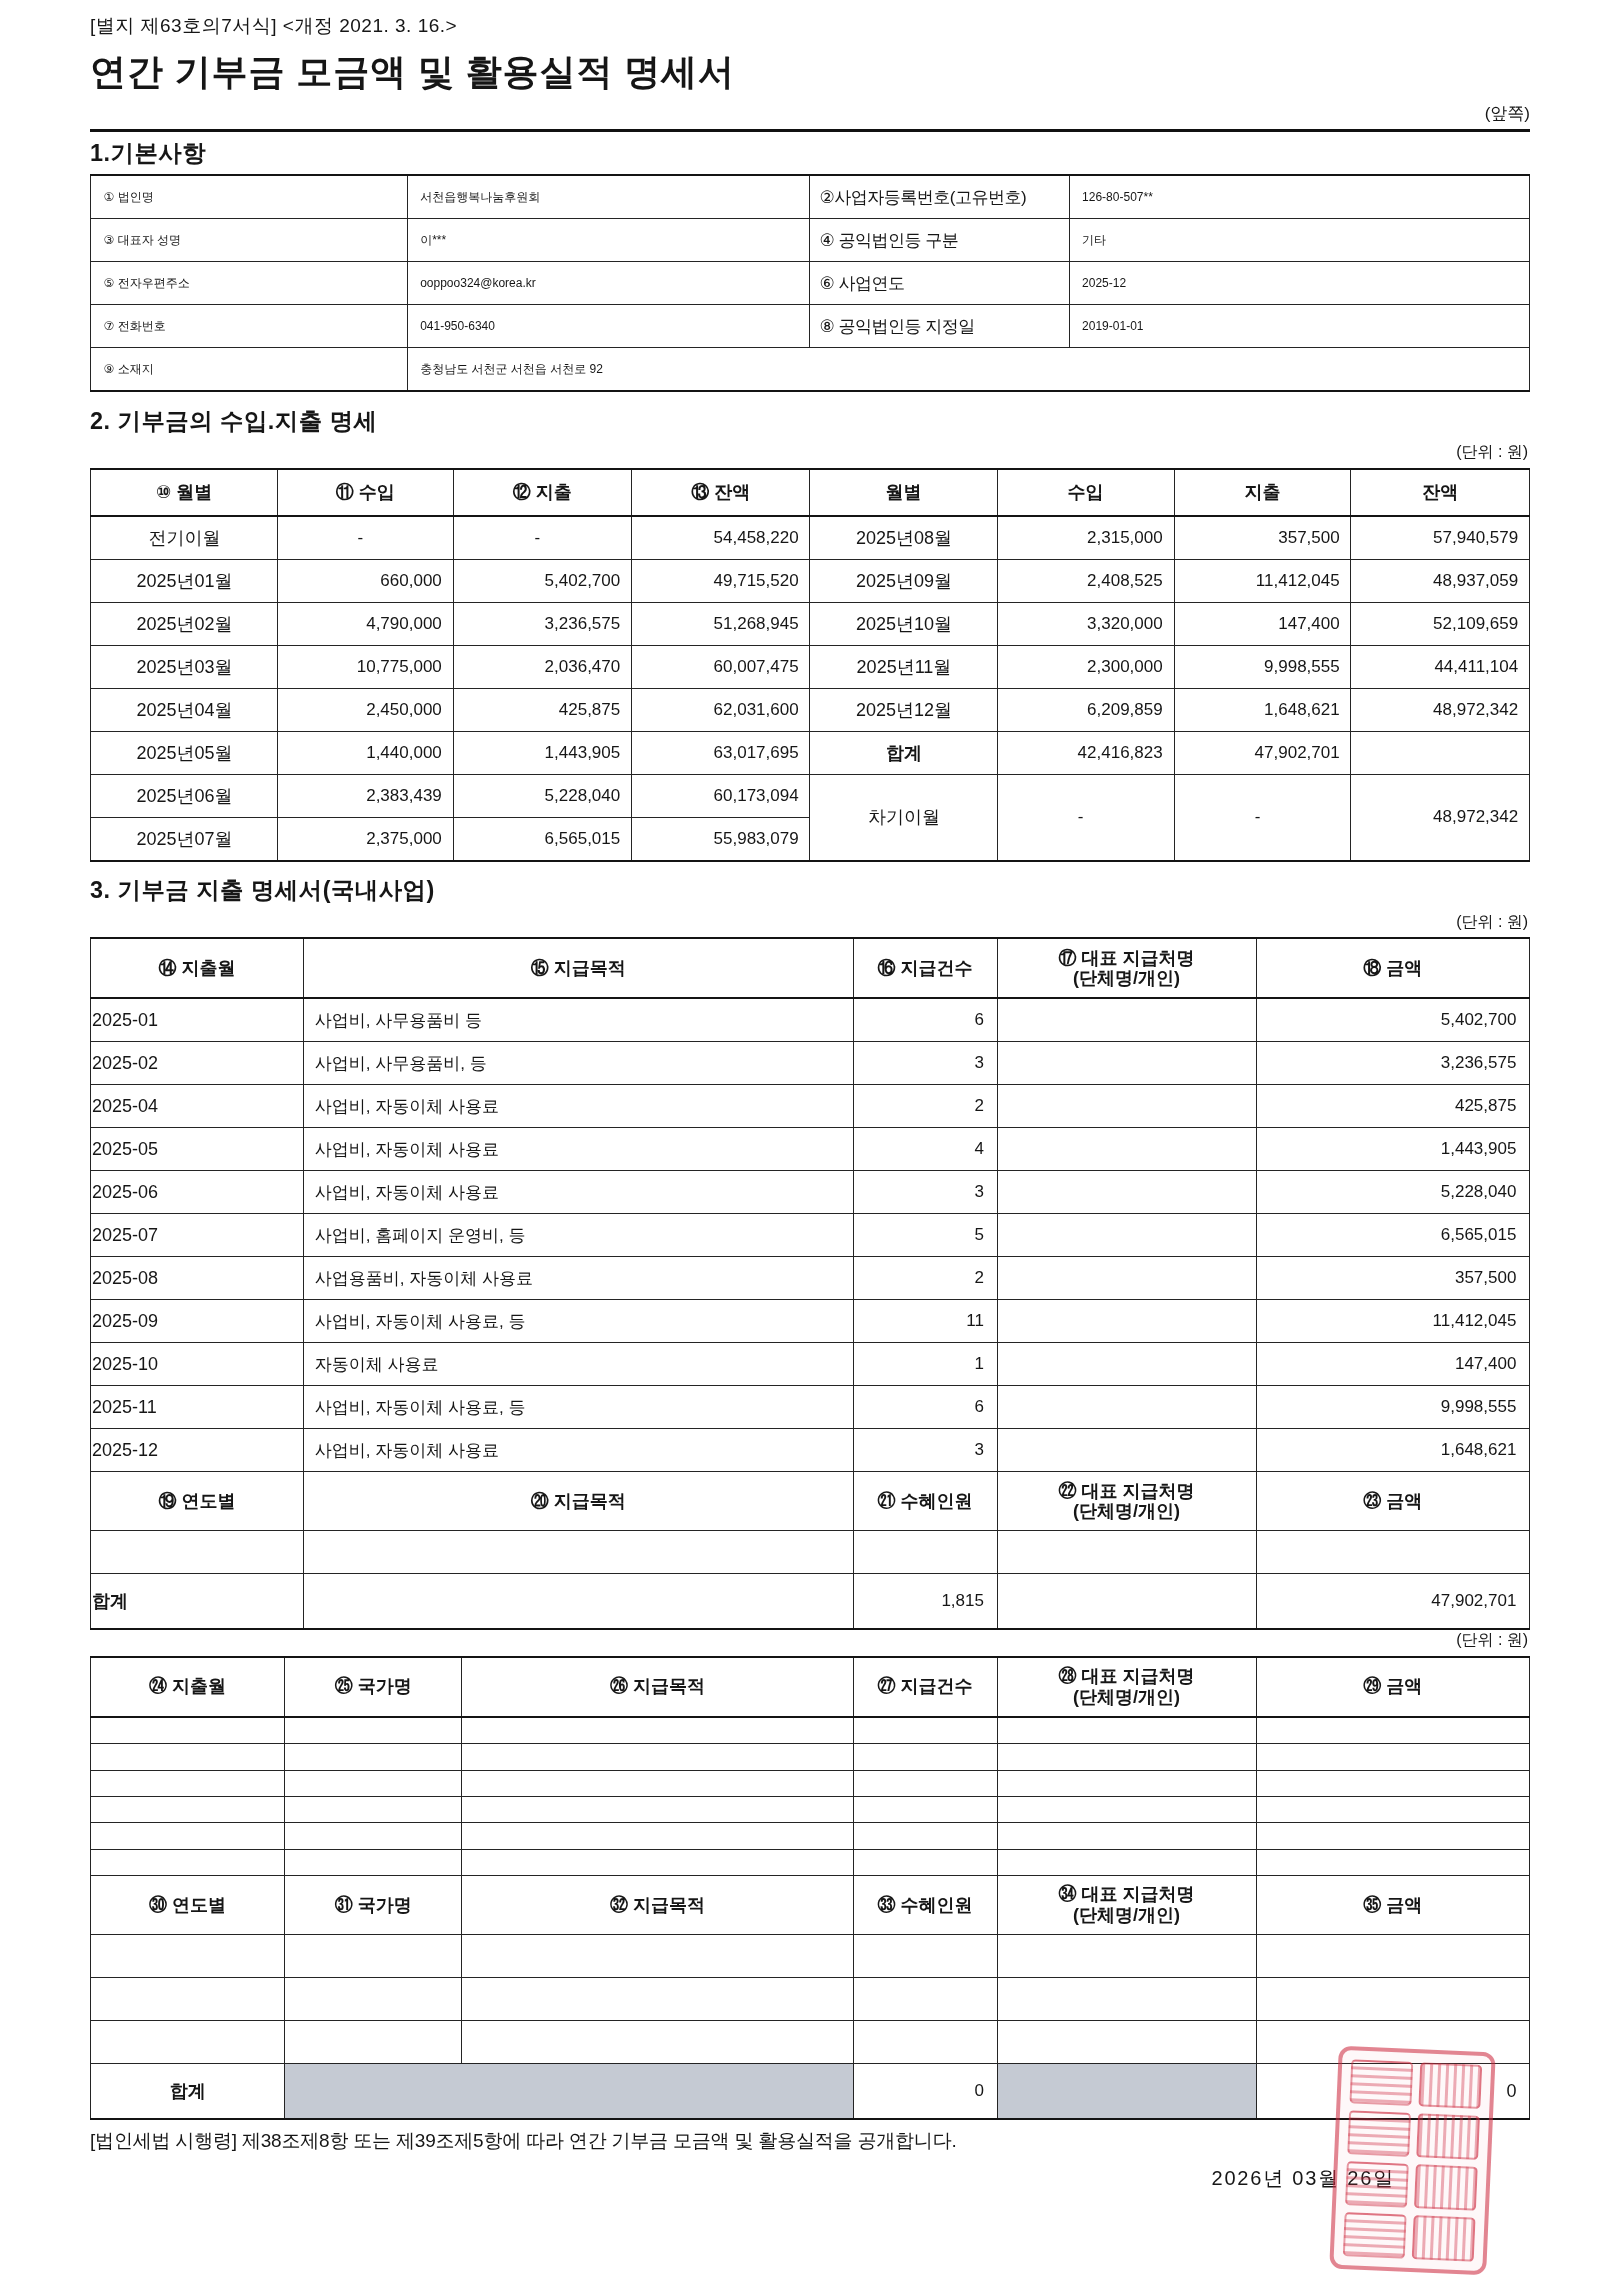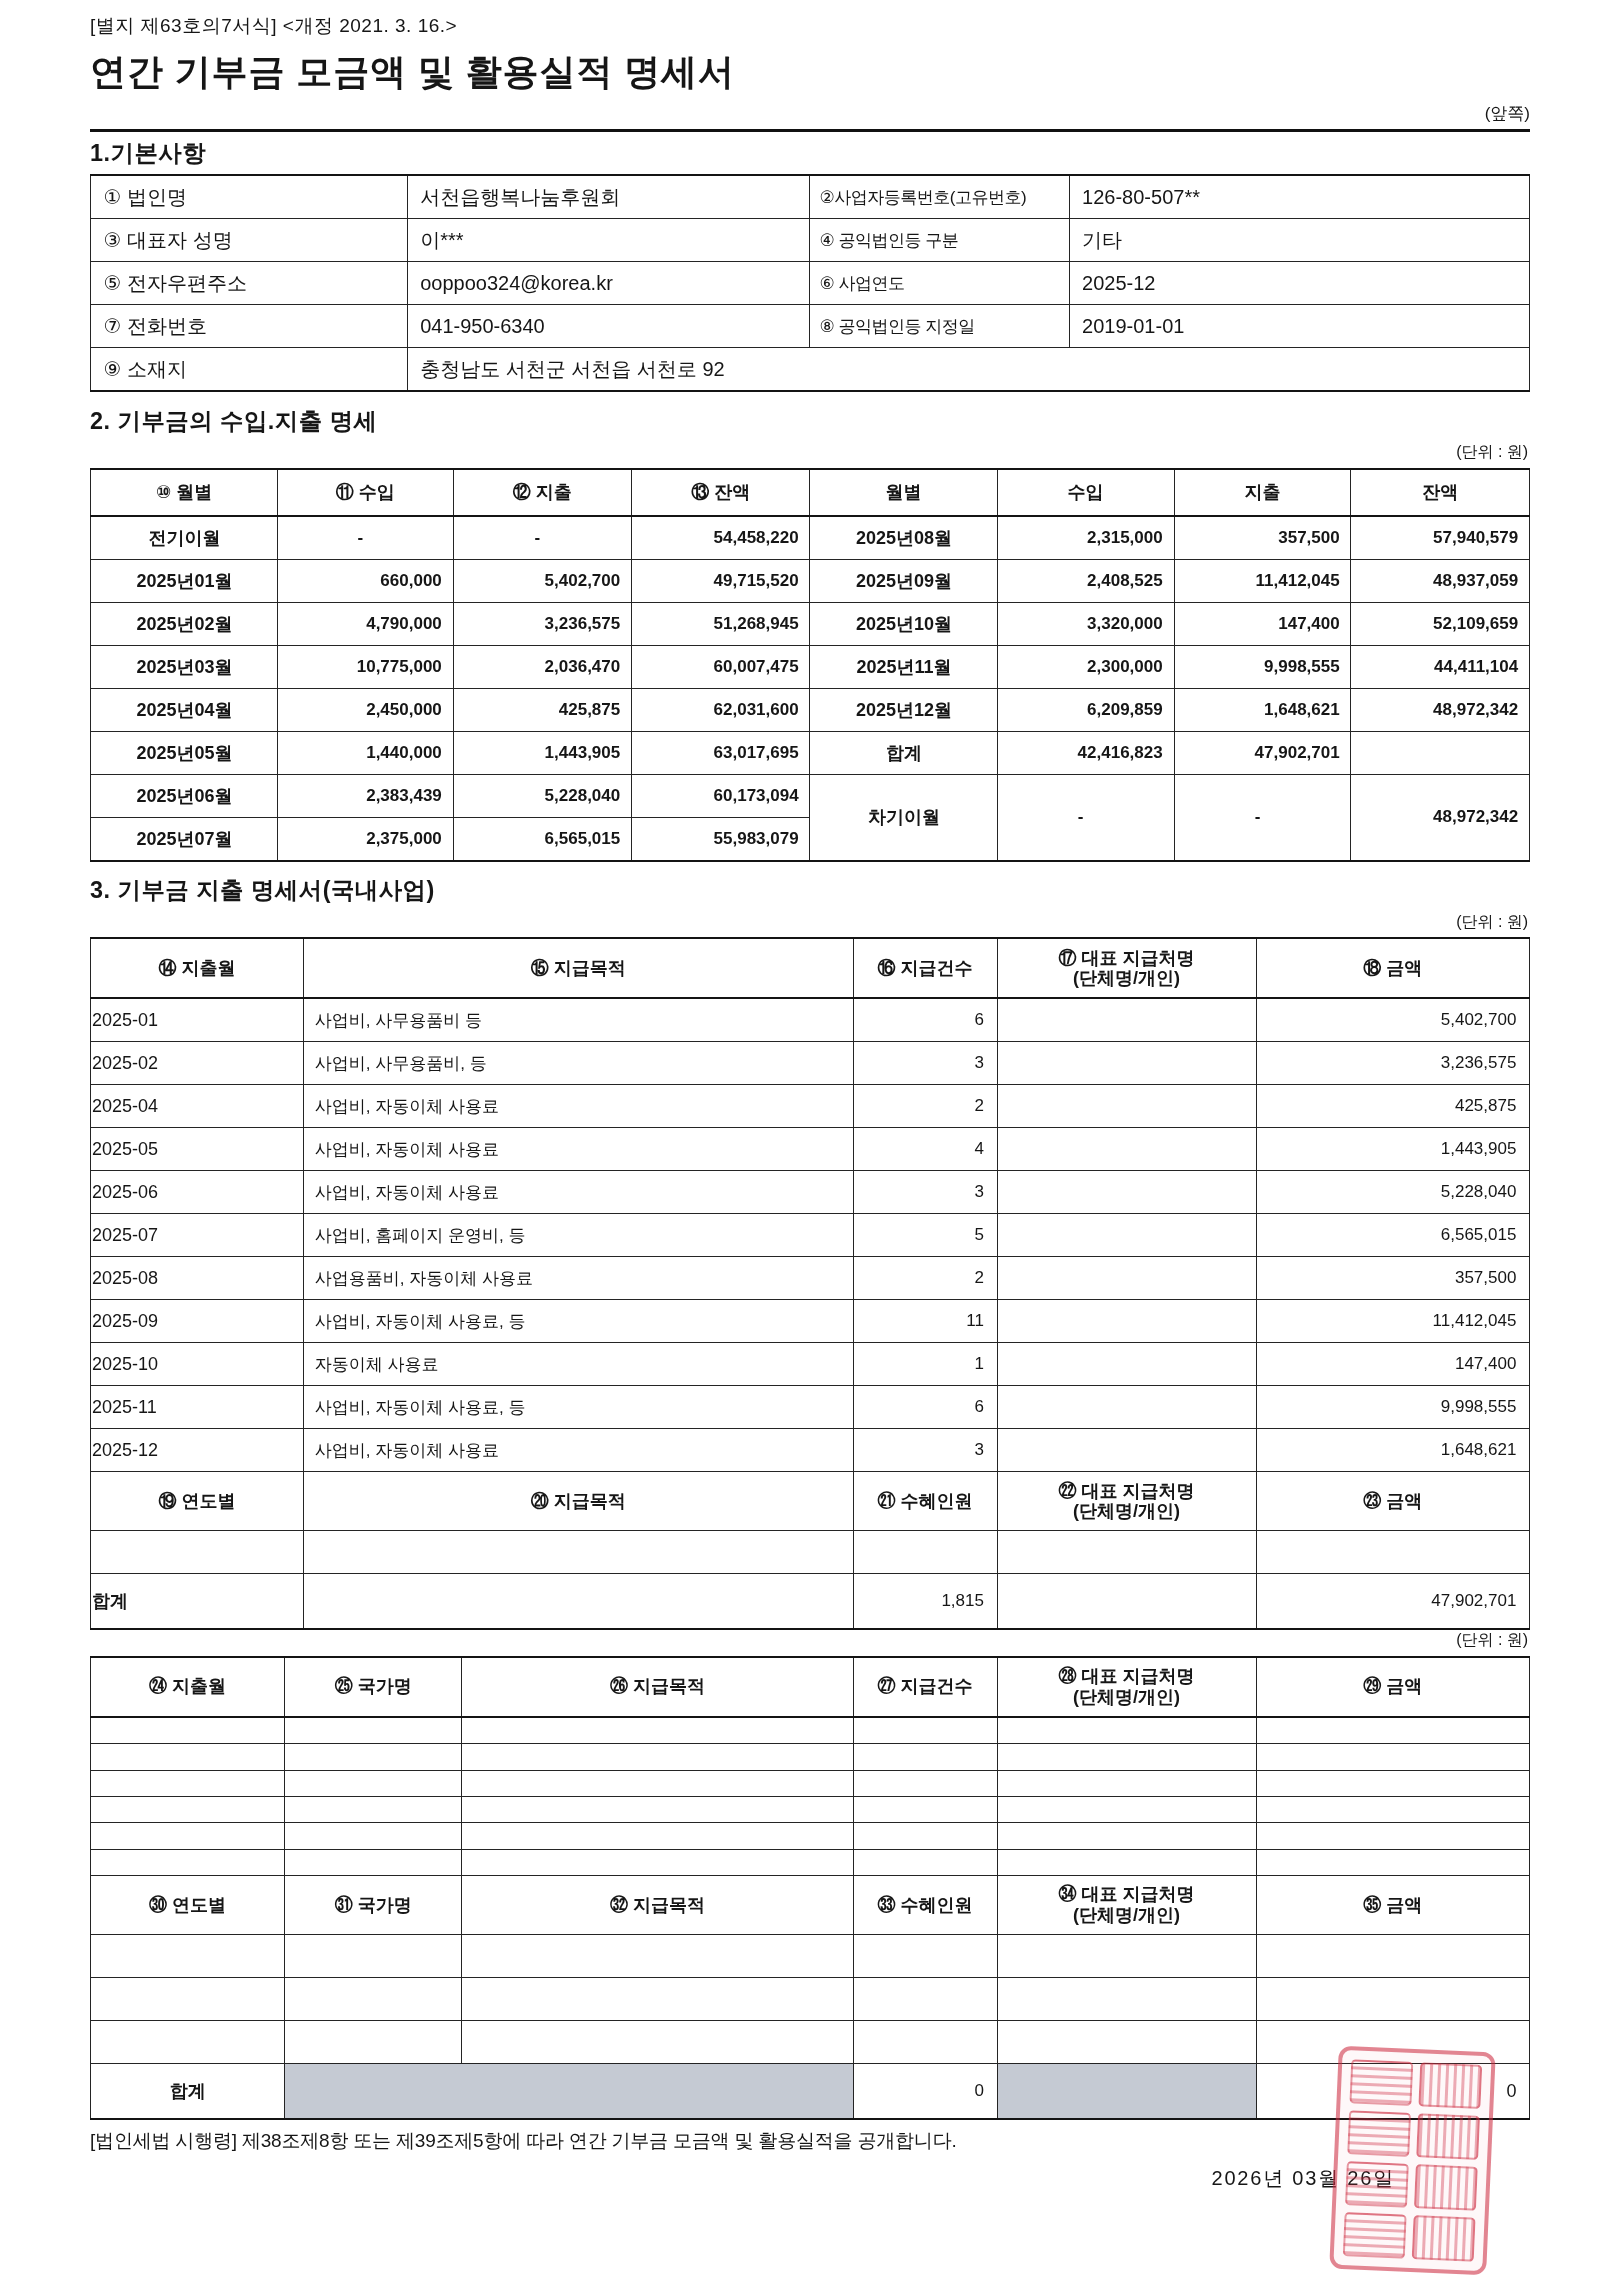--- a/index.html
+++ b/index.html
@@ -24,26 +24,26 @@
   table{border-top:2.7px solid #141414;border-bottom:2.7px solid #141414;}
   th{font-weight:bold;text-align:center;white-space:pre-line;font-size:18px;line-height:1.15;}
   td{font-size:17px;}
   td.ac{text-align:center !important;}
   td.ar{text-align:right !important;padding-right:12.6px !important;}
   td.bold{font-weight:bold;font-size:19px;}
   td.shade{background:#c5cad3;}
 
   
   .t1{margin-bottom:1.8px;border-top:2.3px solid #141414;}
-  .t1 td{height:40px;text-align:left;padding-left:12.6px;font-size:20px;}
+  .t1 td{height:40px;text-align:left;padding-left:12.6px;font-size:12px;}
   .t1 td:nth-child(3){font-size:17px;letter-spacing:-0.5px;padding-left:9px;}
 
   
   .t2 thead th{height:43px;border-bottom:2.3px solid #141414;}
-  .t2 td{height:40px;text-align:right;padding-right:10.8px;font-weight:bold;}
+  .t2 td{height:40px;text-align:right;padding-right:10.8px;}
   .t2 td:nth-child(1),.t2 td:nth-child(5){text-align:center;padding-right:0;font-size:18px;}
 
   
   .t3 th{height:56px;}
   .t3 thead th{border-bottom:2.3px solid #141414;}
   .t3 td{height:40px;}
   .t3 td:nth-child(1){text-align:left;font-size:18px;}
   .t3 td:nth-child(2){text-align:left;padding-left:10.8px;}
   .t3 td:nth-child(3){text-align:right;padding-right:12.6px;}
   .t3 td:nth-child(5){text-align:right;padding-right:12.6px;}

